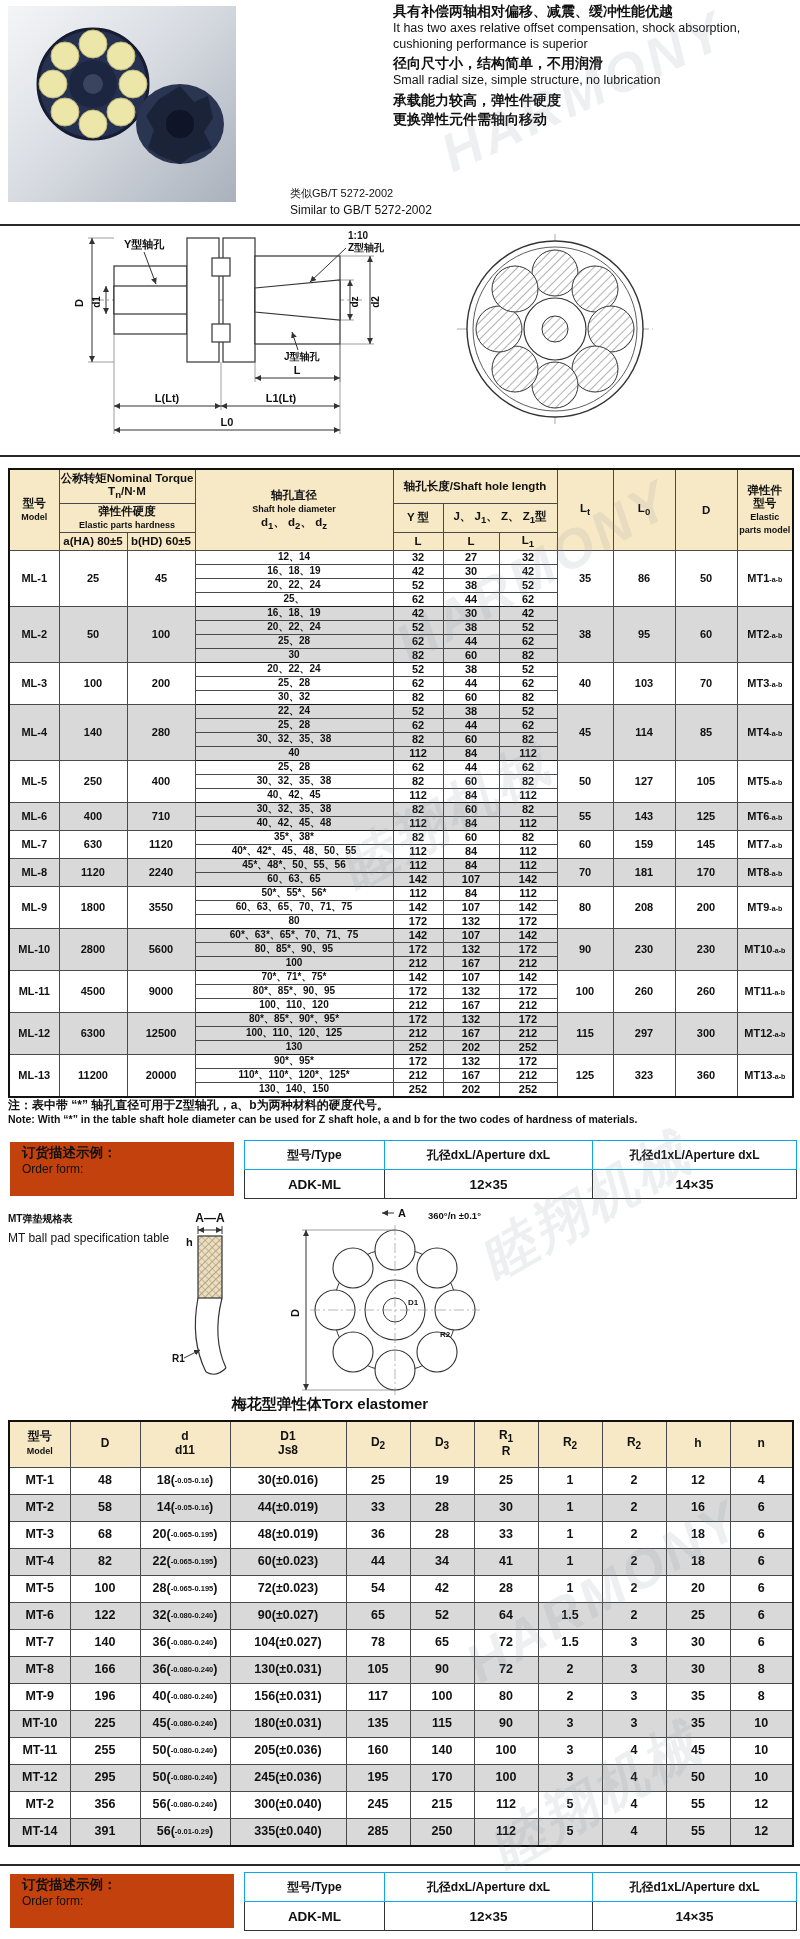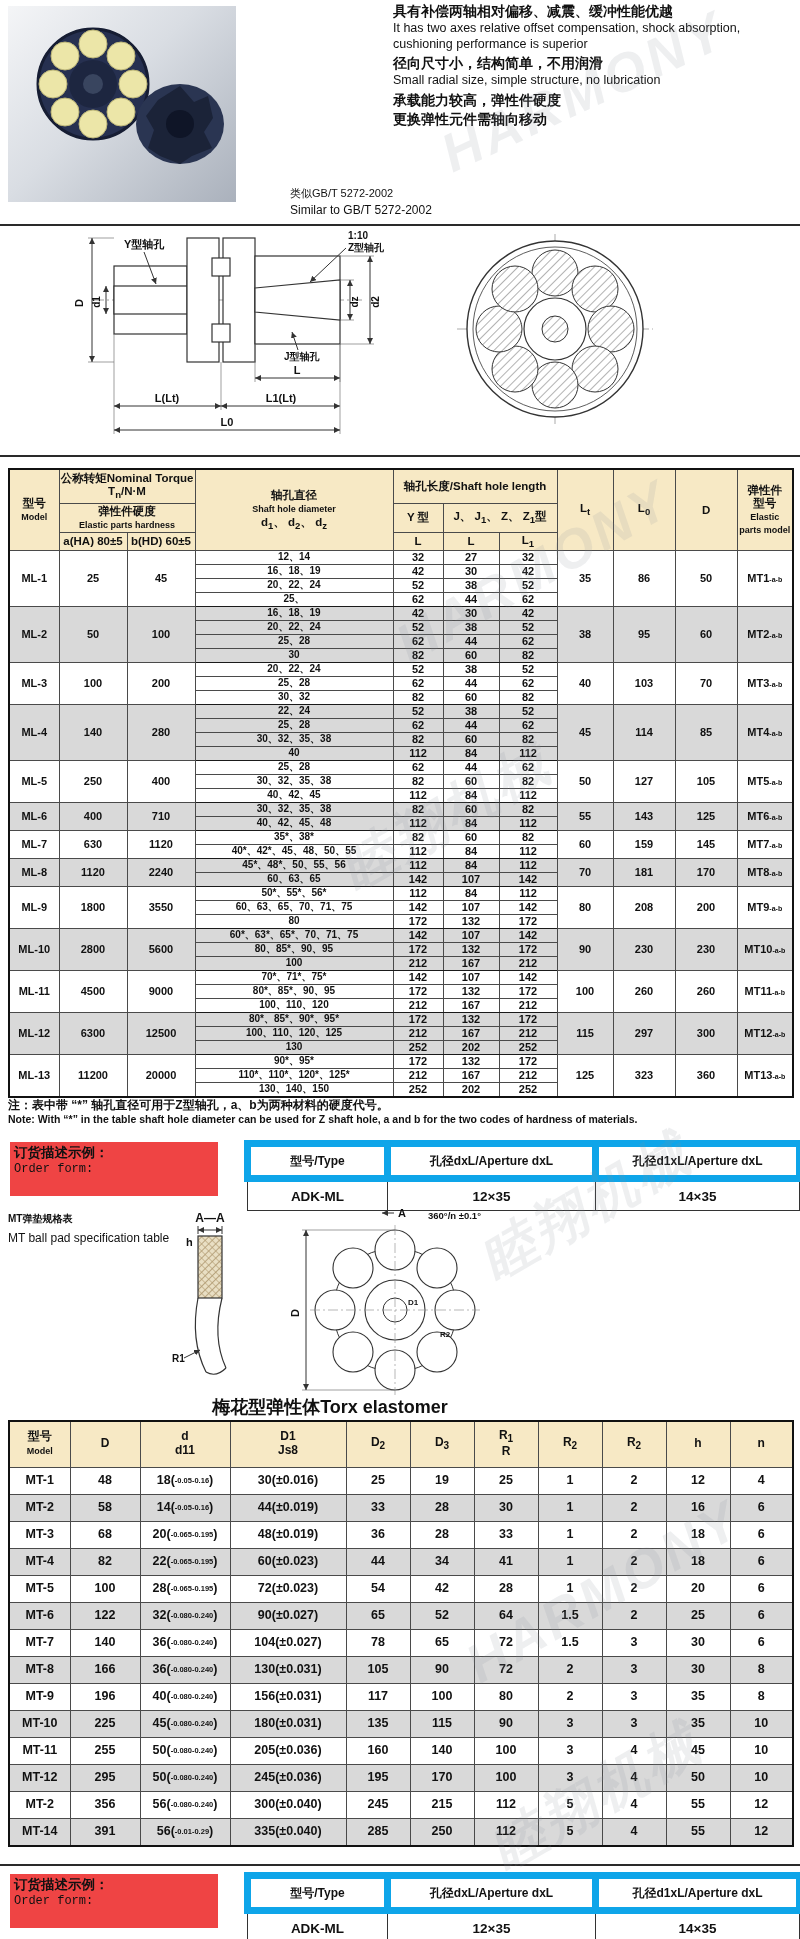--- a/index.html
+++ b/index.html
@@ -33,29 +33,29 @@
   .gstart td{border-top:1.6px solid #1a1a1a;}
   .shade td{background:#d9d9d9;}
   .stk{display:inline-flex;flex-direction:row;vertical-align:middle;font-size:7px;line-height:7px;font-weight:bold;text-align:left;}
   .tol{font-size:7.5px;line-height:7.5px;}
   #mtTable td{height:26px;font-size:12.5px;}
   #mtTable th{font-size:12px;}
   
   .note-zh{left:8px;top:1097px;font-size:12px;font-weight:bold;}
   .note-en{left:8px;top:1113px;font-size:10.5px;font-weight:bold;}
   
-  .order-label{width:200px;height:50px;background:#ef4444;padding:2px 4px;font-family:Liberation Mono, monospace;}
+  .order-label{width:200px;height:50px;background:#c2410c;padding:2px 12px;}
   .order-label .l1{font-size:13.5px;font-weight:bold;}
   .order-label .l2{font-size:12px;}
   .order-table{position:absolute;width:552px;border:1.5px solid #111;text-align:center;}
-  .order-table th{border:7px solid #0ea5e9;font-size:12px;font-weight:bold;height:26px;background:#fff;}
+  .order-table th{border:1px solid #0ea5e9;font-size:12px;font-weight:bold;height:26px;background:#fff;}
   .order-table td{border:1px solid #333;font-size:13.5px;font-weight:bold;height:26px;}
   .mt-title-zh{left:8px;top:1212px;font-size:10px;font-weight:bold;}
   .mt-title-en{left:8px;top:1231px;font-size:12px;}
-  .torx-title{left:0;top:1395px;width:660px;text-align:center;font-size:18px;font-weight:bold;}
+  .torx-title{left:0;top:1395px;width:660px;text-align:center;font-size:15px;font-weight:bold;}
   .wm{position:absolute;z-index:9;pointer-events:none;font-size:54px;font-weight:bold;font-style:italic;
       color:#8a919c;opacity:.14;letter-spacing:4px;white-space:nowrap;}
 </style>
 </head>
 <body>
 
 <div id="page">
 
   <div class="wm" style="left:430px;top:60px;transform:rotate(-25deg);">HARMONY</div>
   <div class="wm" style="left:380px;top:540px;transform:rotate(-30deg);">HARMONY</div>

